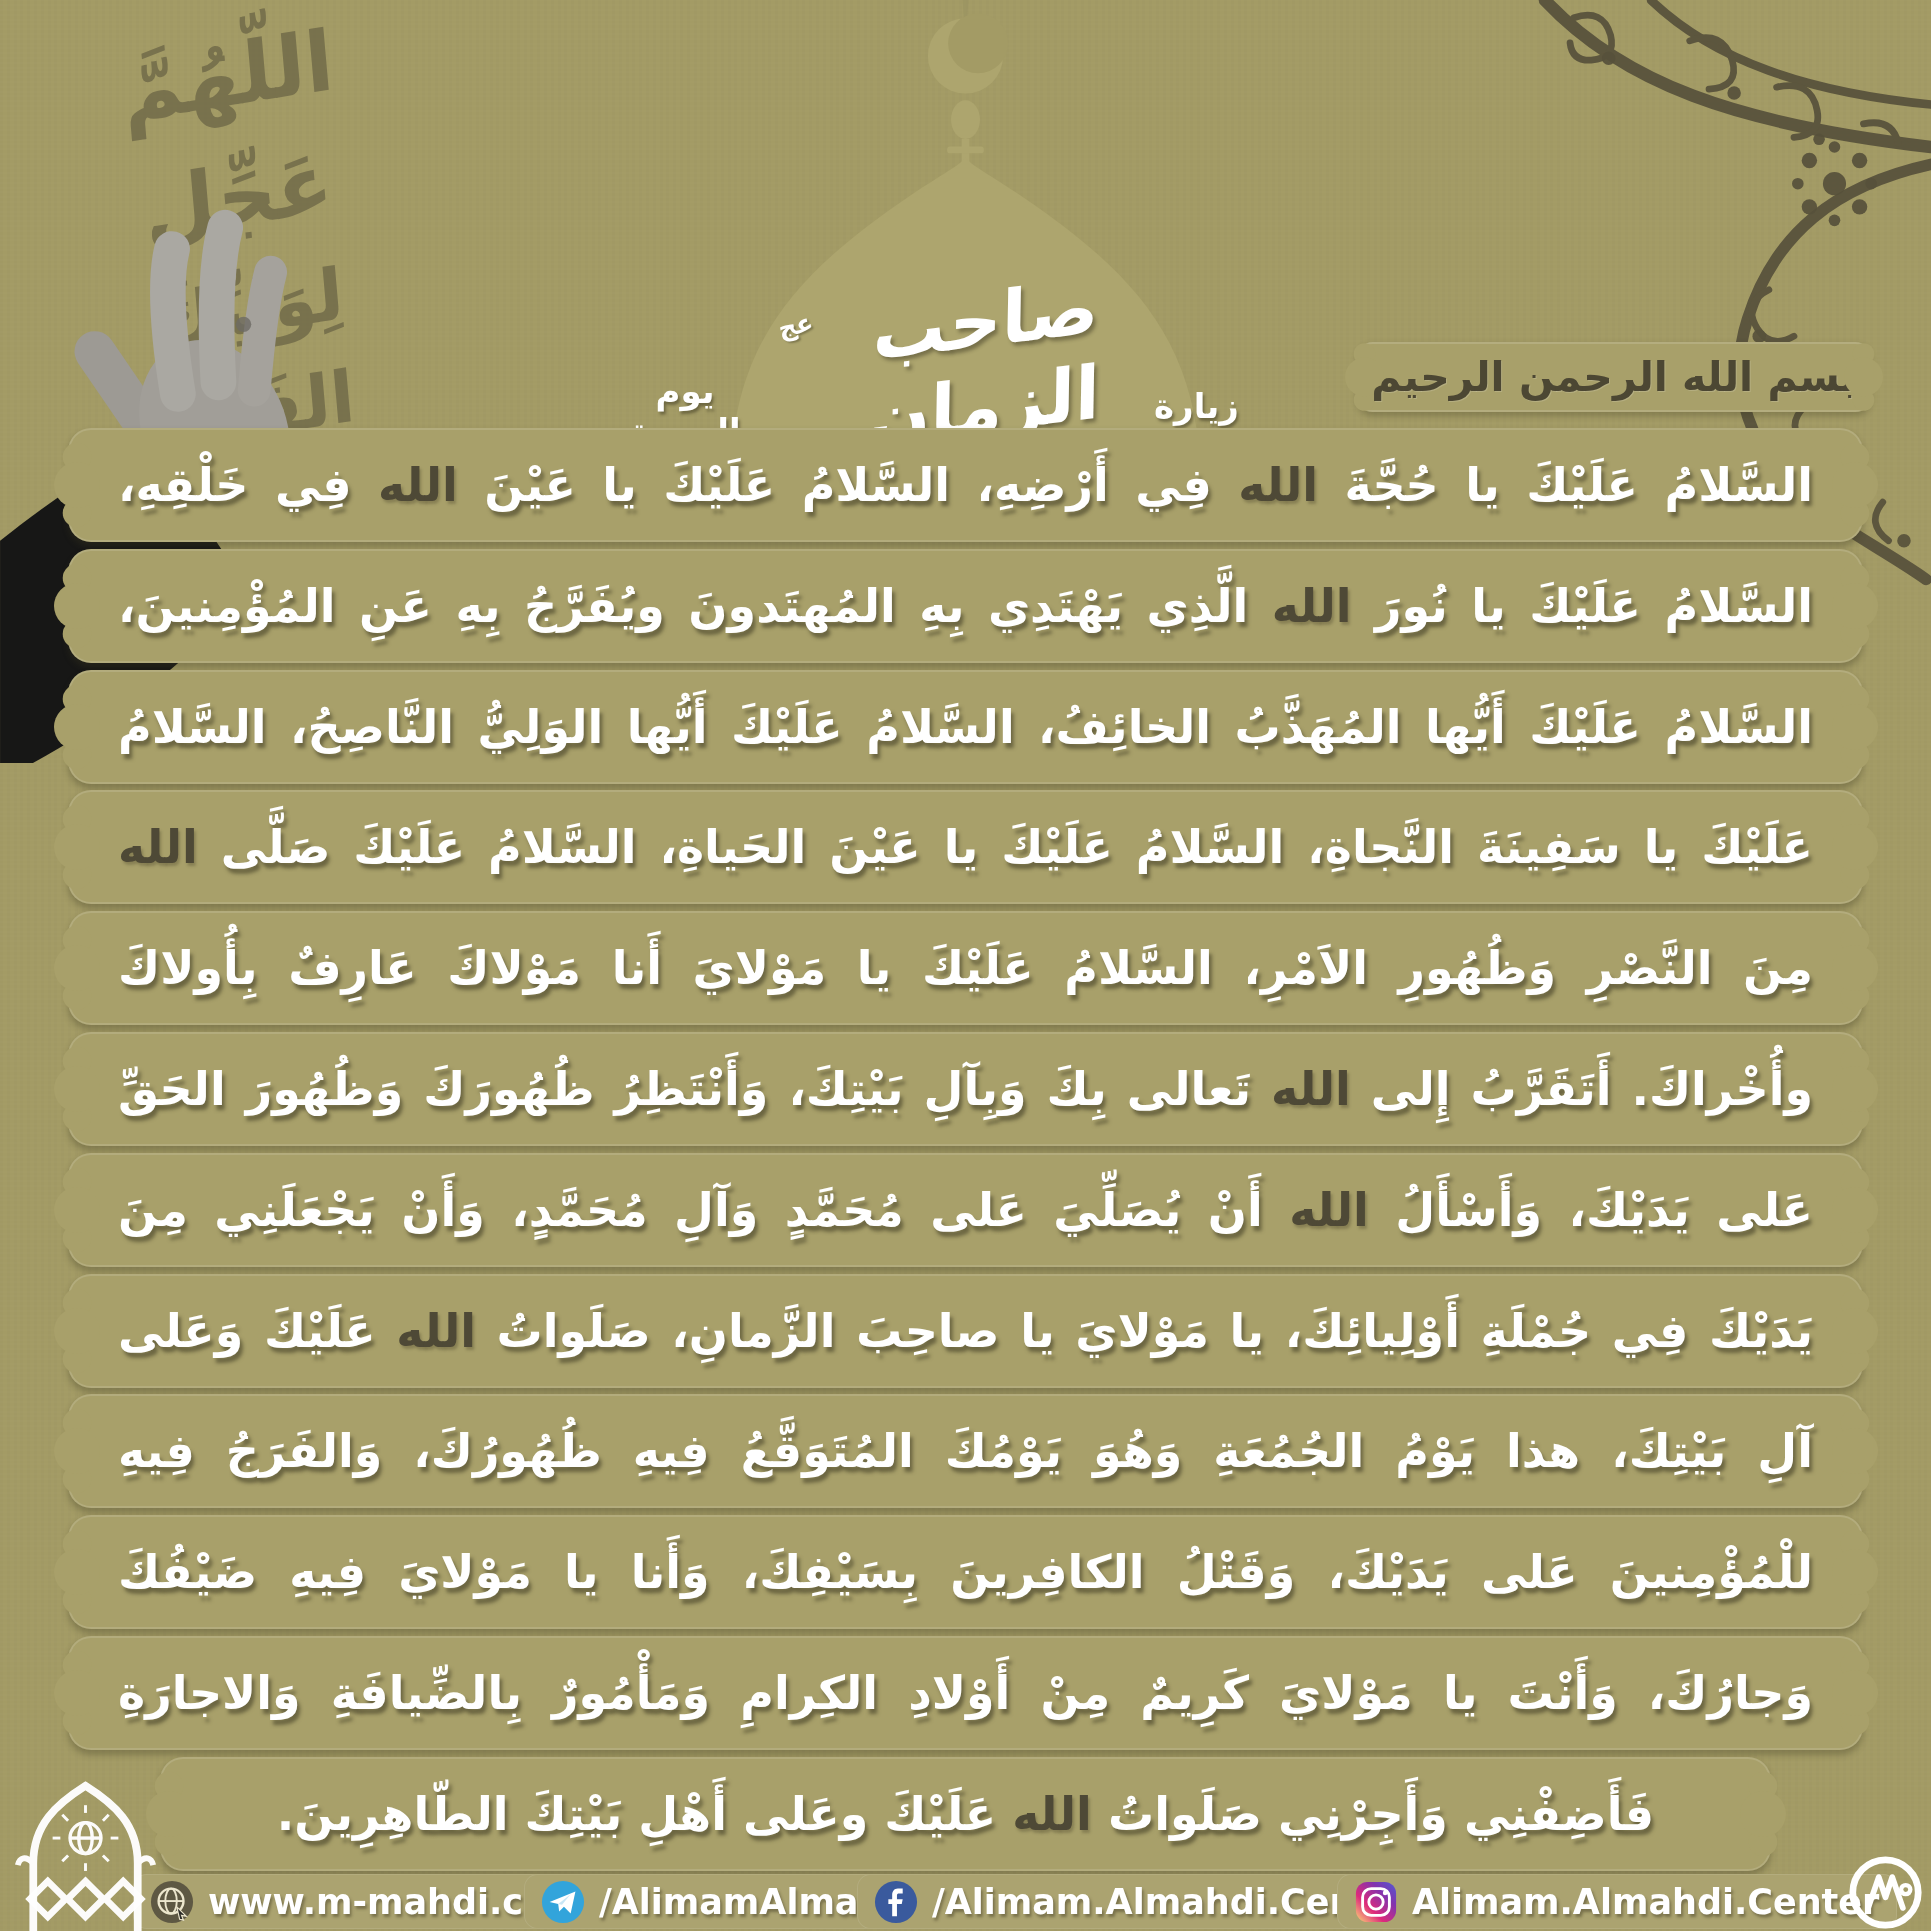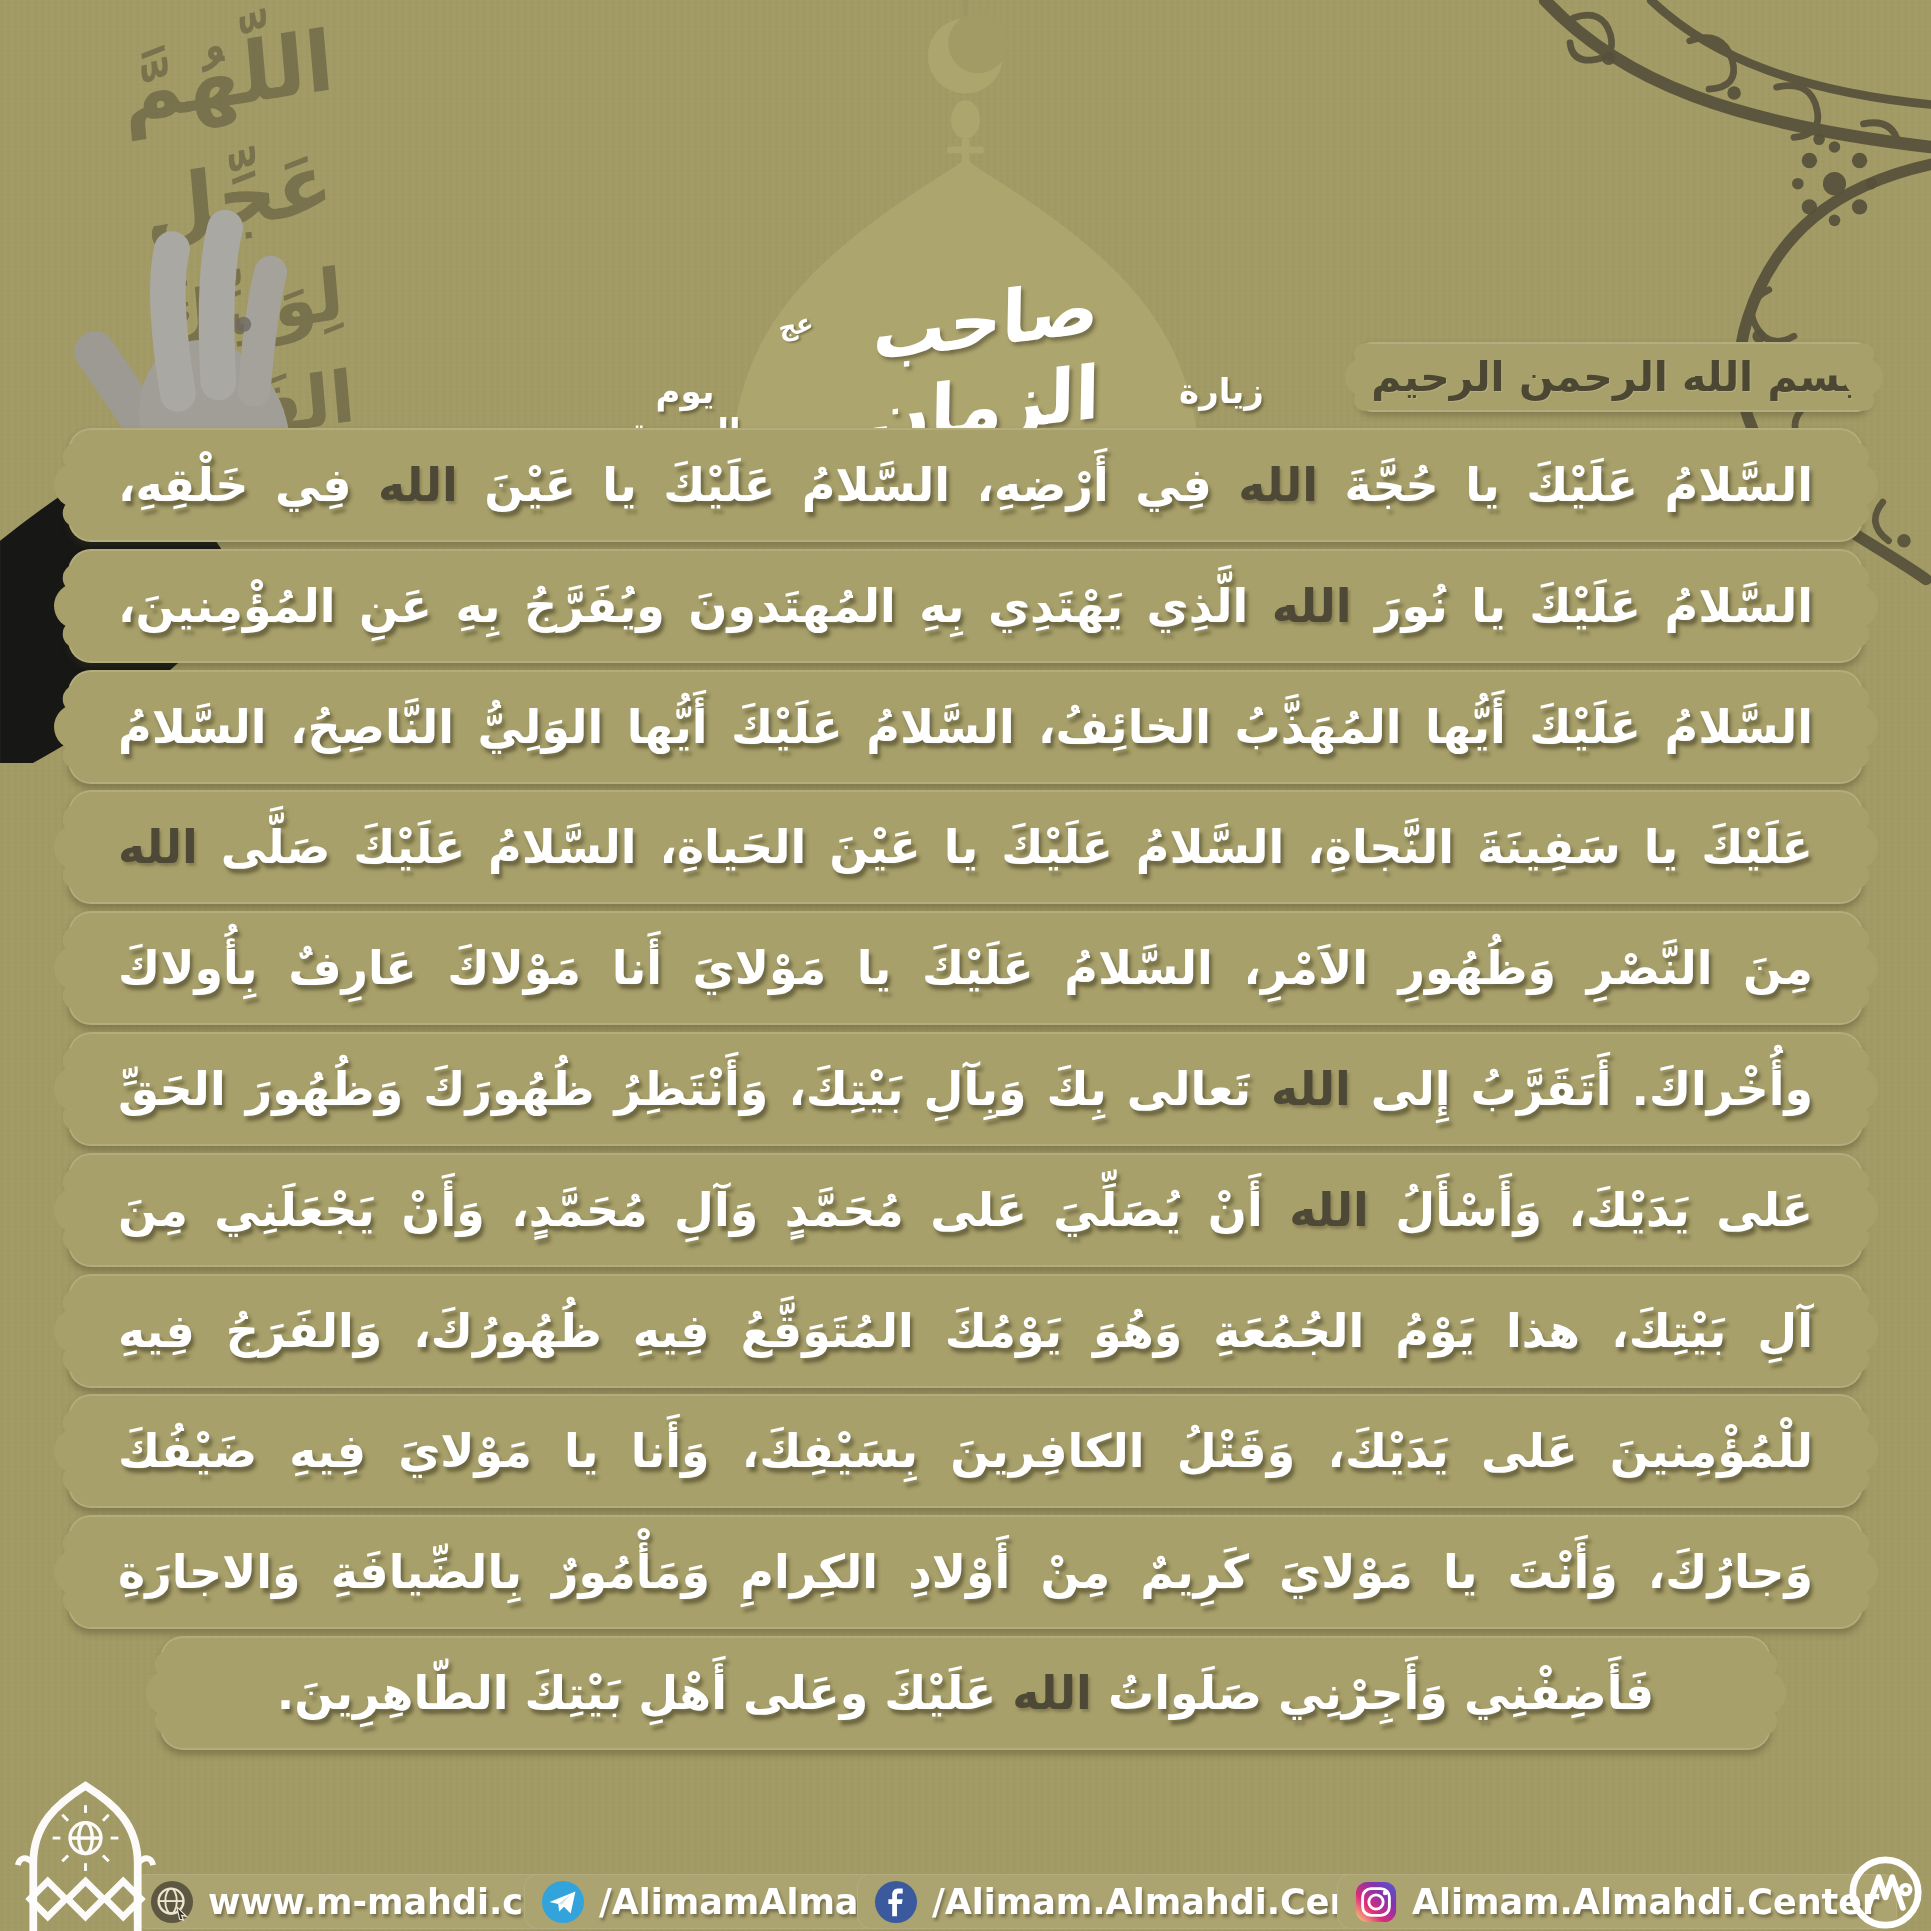--- a/index.html
+++ b/index.html
@@ -18,21 +18,21 @@
   
   .scene{position:absolute;z-index:2;}
   
   #title-calli{position:absolute;left:792px;top:278px;width:386px;z-index:4;text-align:center;
     color:#fff;font-size:73px;font-weight:bold;transform:rotate(-7deg) skewX(-8deg);
     text-shadow:2.9px 3.9px 3.9px rgba(56,52,30,.45);}
   #title-seal{position:absolute;left:778px;top:311px;z-index:4;color:#fff;font-size:25px;font-weight:bold;
     transform:rotate(-12deg);text-shadow:1.9px 1.9px 1.9px rgba(56,52,30,.4);}
   .top-label{position:absolute;z-index:4;color:#fff;font-weight:bold;font-size:34px;
     text-shadow:1.9px 2.9px 2.9px rgba(56,52,30,.5);direction:rtl;}
-  #ziyarah-label{left:1154px;top:371px;width:135px;text-align:center;}
+  #ziyarah-label{left:1154px;top:386px;width:135px;text-align:left;}
   #day-label{left:608px;top:371px;width:154px;text-align:center;}
   
   #basmala{position:absolute;left:1357px;top:342px;width:514px;height:70px;z-index:3;
     background:var(--banner);border-radius:15.4px;display:flex;align-items:center;justify-content:center;
     box-shadow:0 3.9px 6.8px rgba(60,55,30,.30), inset 0 0 0 1.9px rgba(255,255,255,.14);}
   #basmala::before,#basmala::after{content:"";position:absolute;top:50%;transform:translateY(-50%);
     width:39px;height:39px;border-radius:50%;background:var(--banner);
     box-shadow:0 -23px 0 -8.7px var(--banner),0 23px 0 -8.7px var(--banner);}
   #basmala::before{left:-11.6px;} #basmala::after{right:-11.6px;}
   #basmala span{position:relative;color:#4c4733;font-size:41px;font-weight:bold;direction:rtl;
@@ -148,20 +148,23 @@
       <div class="banner">
         <p class="line"><span>مِنَ النَّصْرِ وَظُهُورِ الاَمْرِ، السَّلامُ عَلَيْكَ يا مَوْلايَ أَنا مَوْلاكَ عَارِفٌ بِأُولاكَ</span></p>
       </div>
       <div class="banner">
         <p class="line"><span>وأُخْراكَ. أَتَقَرَّبُ إِلى </span><span class="allah">الله</span><span> تَعالى بِكَ وَبِآلِ بَيْتِكَ، وَأَنْتَظِرُ ظُهُورَكَ وَظُهُورَ الحَقِّ</span></p>
       </div>
       <div class="banner">
         <p class="line"><span>عَلى يَدَيْكَ، وَأَسْأَلُ </span><span class="allah">الله</span><span> أَنْ يُصَلِّيَ عَلى مُحَمَّدٍ وَآلِ مُحَمَّدٍ، وَأَنْ يَجْعَلَنِي مِنَ</span></p>
       </div>
       <div class="banner">
+        <p class="line"><span>يَدَيْكَ فِي جُمْلَةِ أَوْلِيائِكَ، يا مَوْلايَ يا صاحِبَ الزَّمانِ، صَلَواتُ </span><span class="allah">الله</span><span> عَلَيْكَ وَعَلى</span></p>
+      </div>
+      <div class="banner">
         <p class="line"><span>آلِ بَيْتِكَ، هذا يَوْمُ الجُمُعَةِ وَهُوَ يَوْمُكَ المُتَوَقَّعُ فِيهِ ظُهُورُكَ، وَالفَرَجُ فِيهِ</span></p>
       </div>
       <div class="banner">
         <p class="line"><span>للْمُؤْمِنينَ عَلى يَدَيْكَ، وَقَتْلُ الكافِرينَ بِسَيْفِكَ، وَأَنا يا مَوْلايَ فِيهِ ضَيْفُكَ</span></p>
       </div>
       <div class="banner">
         <p class="line"><span>وَجارُكَ، وَأَنْتَ يا مَوْلايَ كَرِيمٌ مِنْ أَوْلادِ الكِرامِ وَمَأْمُورٌ بِالضِّيافَةِ وَالاجارَةِ</span></p>
       </div>
       <div class="banner narrow center">
         <p class="line"><span>فَأَضِفْنِي وَأَجِرْنِي صَلَواتُ </span><span class="allah">الله</span><span> عَلَيْكَ وعَلى أَهْلِ بَيْتِكَ الطّاهِرِينَ.</span></p>

